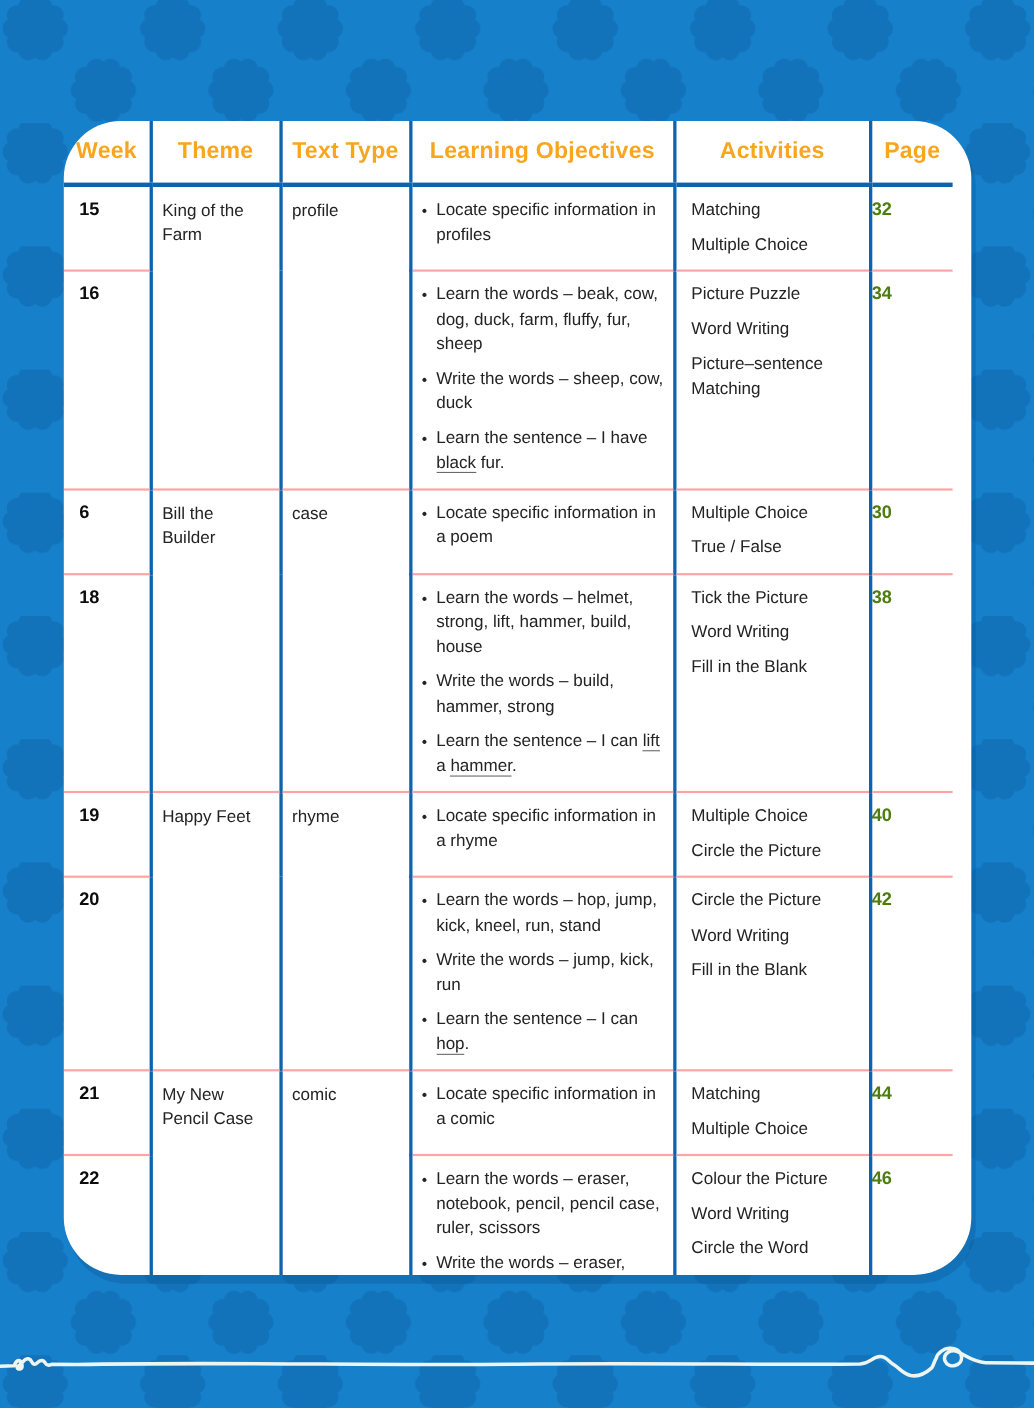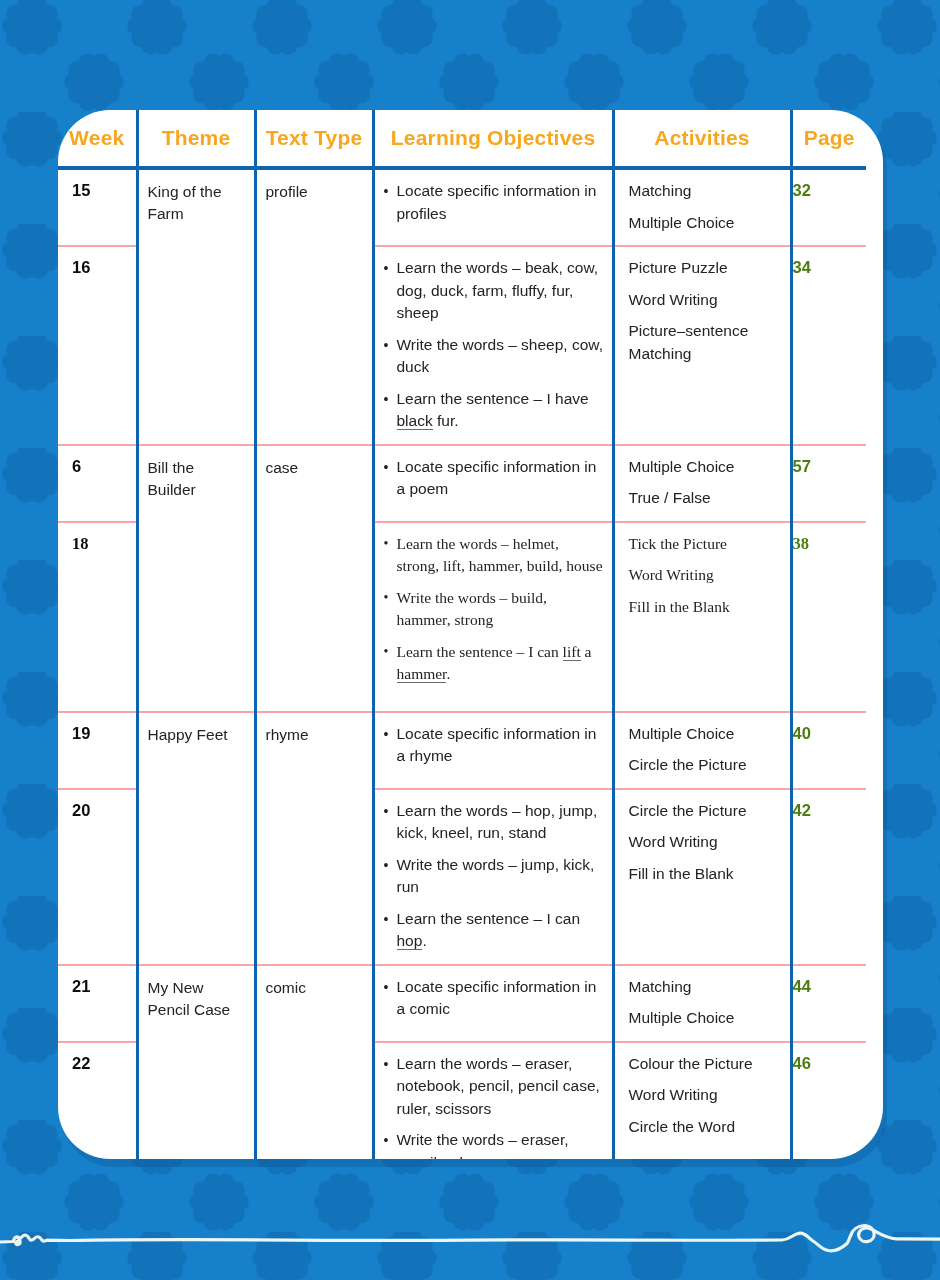--- a/index.html
+++ b/index.html
@@ -136,23 +136,23 @@
           <td class="c-obj">
             <div class="obj">
               <span class="bullet">•</span>
               <span><span>Locate specific information in a poem</span></span>
             </div>
           </td>
           <td class="c-act">
             <div class="act">Multiple Choice</div>
             <div class="act">True / False</div>
           </td>
-          <td class="c-page">57</td>
-        </tr>
-        <tr style="height: 190px; font-family: Liberation Serif, serif;">
+          <td class="c-page">30</td>
+        </tr>
+        <tr style="height: 190px;">
           <td class="c-week">18</td>
           <td class="c-obj">
             <div class="obj">
               <span class="bullet">•</span>
               <span><span>Learn the words – helmet, strong, lift, hammer, build, house</span></span>
             </div>
             <div class="obj">
               <span class="bullet">•</span>
               <span><span>Write the words – build, hammer, strong</span></span>
             </div>

